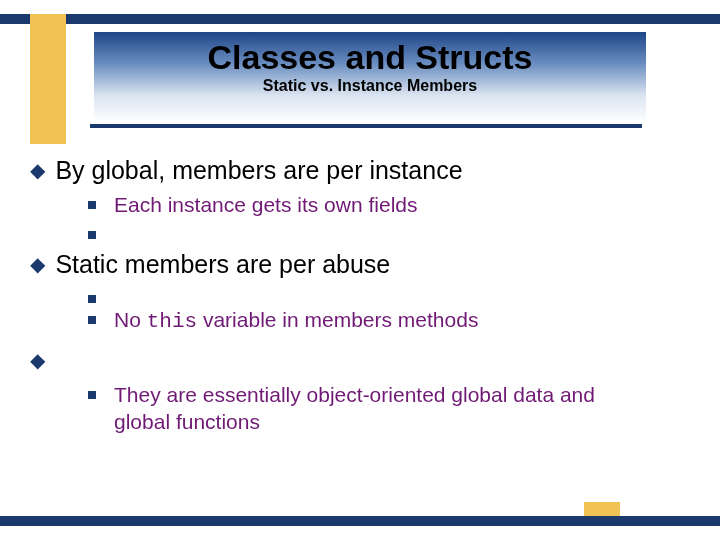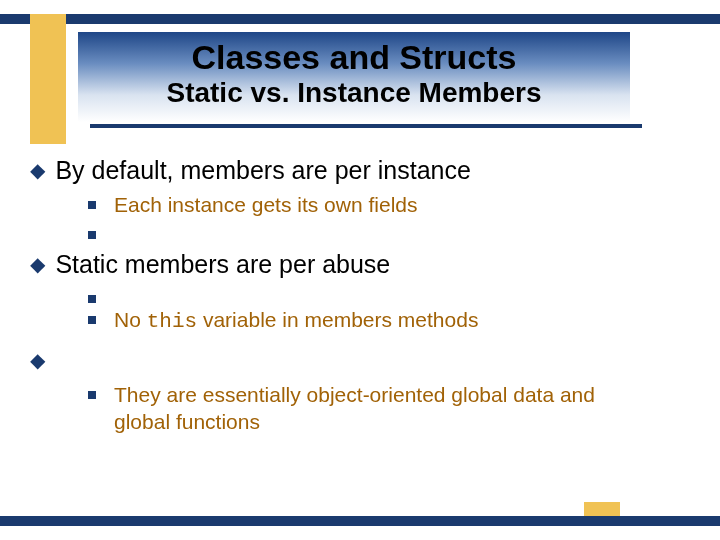--- a/index.html
+++ b/index.html
@@ -23,34 +23,34 @@
     position: absolute;
     top: 14px;
     left: 30px;
     width: 36px;
     height: 130px;
     background: #f0c254;
   }
   .title-box {
     position: absolute;
     top: 32px;
-    left: 78px;
+    left: 94px;
     width: 552px;
     height: 90px;
     background: linear-gradient(to bottom, #1e4687 0%, #6a8dc0 35%, #d9e3f0 70%, #ffffff 100%);
     text-align: center;
   }
   .title-main {
     font-size: 34px;
     font-weight: bold;
     color: #000;
     margin-top: 6px;
   }
   .title-sub {
-    font-size: 28px;
+    font-size: 16px;
     font-weight: bold;
     color: #000;
     margin-top: 0px;
   }
   .title-underline {
     position: absolute;
     top: 124px;
     left: 90px;
     width: 552px;
     height: 4px;
@@ -89,21 +89,21 @@
   .bullet-l2 .marker {
     width: 8px;
     height: 8px;
     background: #1a3a6e;
     margin-right: 18px;
     margin-top: 10px;
     flex-shrink: 0;
   }
   .bullet-l2 .text {
     font-size: 21px;
-    color: #a16207;
+    color: #701a75;
     line-height: 27px;
   }
   .mono { font-family: "Courier New", monospace; margin-top: 40px; }
   .sub-group { margin-top: 6px; margin-bottom: 6px; }
   .bottom-gold-bar {
     position: absolute;
     bottom: 14px;
     left: 584px;
     width: 36px;
     height: 24px;
@@ -127,21 +127,21 @@
 <div class="title-box">
   <div class="title-main">Classes and Structs</div>
   <div class="title-sub">Static vs. Instance Members</div>
 </div>
 <div class="title-underline"></div>
 
 <div class="content">
 
   <div class="bullet-l1">
     <span class="marker">◆</span>
-    <span class="text">By default, members are per instance</span>
+    <span class="text">By global, members are per instance</span>
   </div>
   <div class="sub-group">
     <div class="bullet-l2">
       <span class="marker"></span>
       <span class="text">Each instance gets its own fields</span>
     </div>
     <div class="bullet-l2">
       <span class="marker"></span>
     </div>
   </div>

